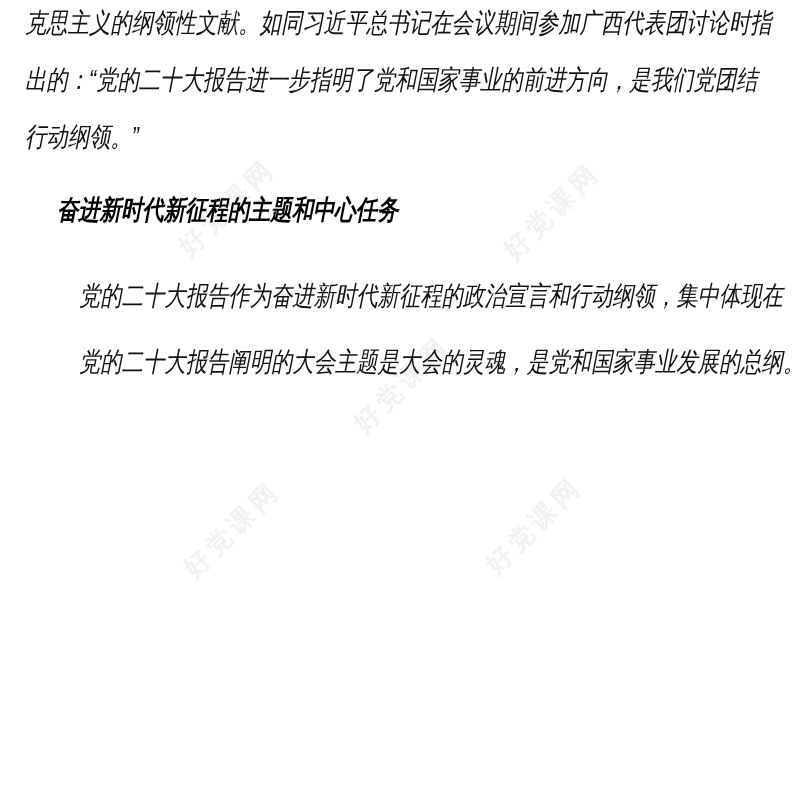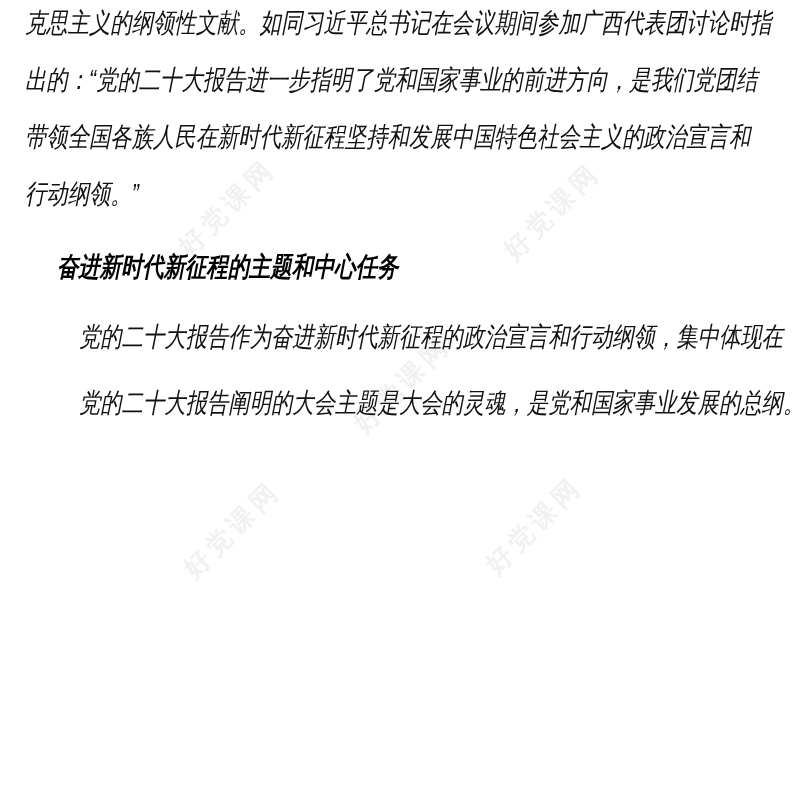--- a/index.html
+++ b/index.html
@@ -60,40 +60,39 @@
     transform: scaleX(0.79);
     transform-origin: 0 0;
     white-space: nowrap;
   }
   .indent { margin-left: 54px; }
   .heading-line { margin-left: 32px; margin-top: 16px; }
   .heading-line > span {
     font-weight: bold;
     color: #000000;
   }
-  .para2 { margin-top: 13px; }
+  .para2 { margin-top: 29px; }
   .para3 { margin-top: 9px; text-align: center; }
 </style>
 </head>
 <body>
 
 <div class="page">
 
   <div class="wm wm1">好党课网</div>
   <div class="wm wm2">好党课网</div>
   <div class="wm wm3">好党课网</div>
   <div class="wm wm4">好党课网</div>
   <div class="wm wm5">好党课网</div>
 
   <div class="content">
 
     <div class="para1">
       <div class="line"><span>克思主义的纲领性文献。如同习近平总书记在会议期间参加广西代表团讨论时指</span></div>
       <div class="line"><span>出的：“党的二十大报告进一步指明了党和国家事业的前进方向，是我们党团结</span></div>
-      <div class="line"><span>带领全国各族人民在新时代新征程坚持和发展中国特色社会主义的政治宣言和</span></div>
       <div class="line"><span>行动纲领。”</span></div>
     </div>
 
     <div class="line heading-line"><span>奋进新时代新征程的主题和中心任务</span></div>
 
     <div class="para2">
       <div class="line indent"><span>党的二十大报告作为奋进新时代新征程的政治宣言和行动纲领，集中体现在</span></div>
     </div>
 
     <div class="para3">

